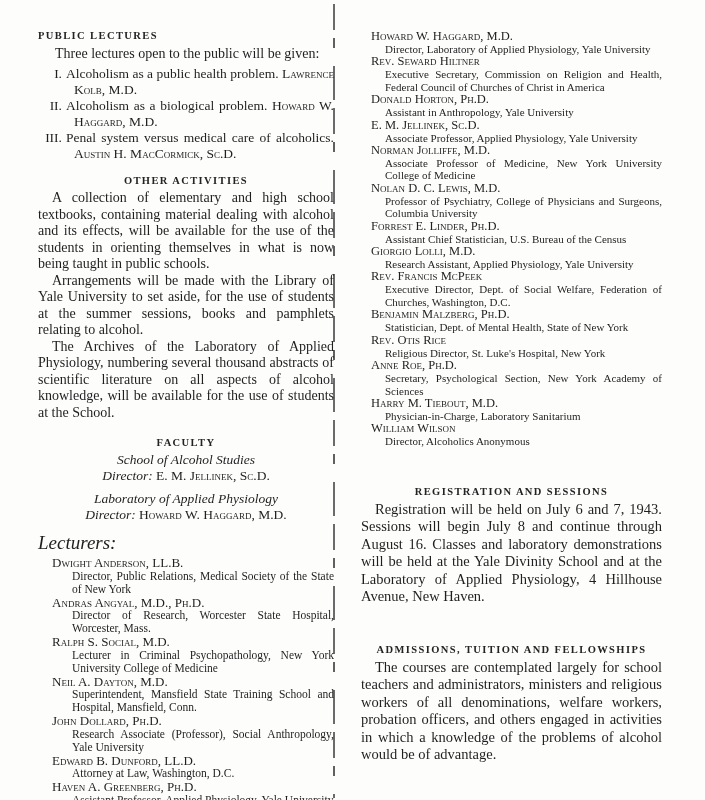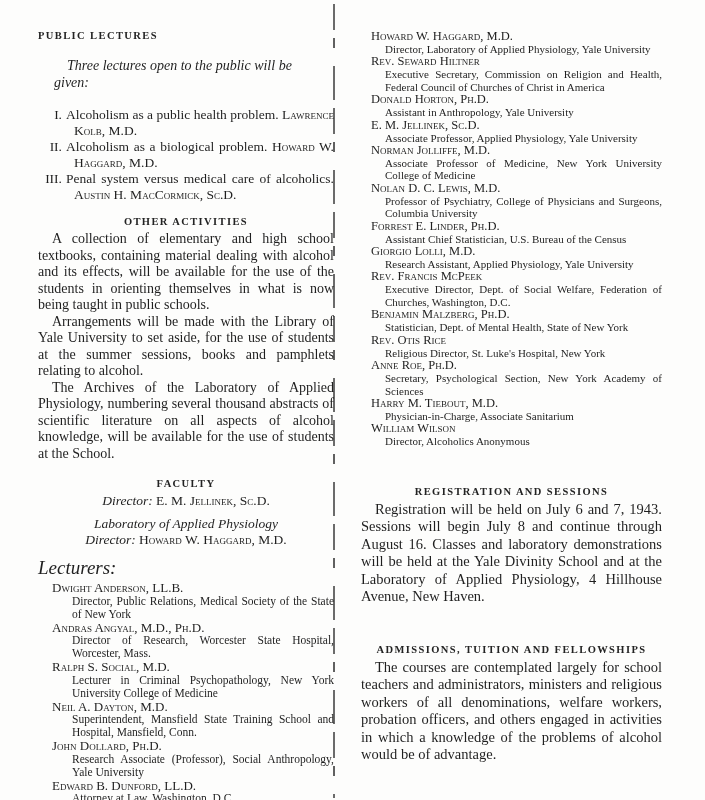--- a/index.html
+++ b/index.html
@@ -18,21 +18,21 @@
       #3a3a3a 62px,#3a3a3a 96px,transparent 96px,transparent 104px);
     opacity:.75;
   }
   .heading{
     font-size:10.5px;font-weight:bold;letter-spacing:1.4px;
     color:#232323;margin:0 0 4px 0;
   }
   .heading.center{text-align:center;}
   .sc{font-variant:small-caps;}
   .it{font-style:italic;}
-  .intro{font-size:14px;line-height:17px;text-indent:13px;margin:16px;font-style:italic;}
+  .intro{font-size:14px;line-height:17px;text-indent:13px;margin:4px;}
   .lecture-item{
     font-size:13.5px;line-height:16px;margin:0;
     padding-left:36px;text-indent:-36px;text-align:justify;
   }
   .numeral{display:inline-block;width:24px;text-align:right;margin-right:4px;
     text-indent:0;font-variant:small-caps;}
   .para{
     font-size:14px;line-height:16.5px;text-align:justify;
     text-indent:14px;margin:0;
   }
@@ -79,20 +79,21 @@
 
           <p class="para">The Archives of the Laboratory of Applied Physiology, numbering several thousand abstracts of scientific literature on all aspects of alcohol knowledge, will be available for the use of students at the School.</p>
         </div>
     </div>
 
     <div class="sect mt-md">
       <div class="heading center">FACULTY</div>
       <div>
 
           <div class="faculty-entry">
+            <div class="it">School of Alcohol Studies</div>
             <div><span class="it">Director:</span> <span class="sc">E. M. Jellinek, Sc.D.</span></div>
           </div>
 
           <div class="faculty-entry">
             <div class="it">Laboratory of Applied Physiology</div>
             <div><span class="it">Director:</span> <span class="sc">Howard W. Haggard, M.D.</span></div>
           </div>
         </div>
       <div class="lecturers-label">Lecturers:</div>
       <div>
@@ -194,21 +195,21 @@
           <div class="lect-role">Religious Director, St. Luke's Hospital, New York</div>
         </div>
 
         <div>
           <div class="lect-name">Anne Roe, Ph.D.</div>
           <div class="lect-role">Secretary, Psychological Section, New York Academy of Sciences</div>
         </div>
 
         <div>
           <div class="lect-name">Harry M. Tiebout, M.D.</div>
-          <div class="lect-role">Physician-in-Charge, Associate Sanitarium</div>
+          <div class="lect-role">Physician-in-Charge, Laboratory Sanitarium</div>
         </div>
 
         <div>
           <div class="lect-name">William Wilson</div>
           <div class="lect-role">Director, Alcoholics Anonymous</div>
         </div>
       </div>
 
     <div class="mt-lg">
       <div class="heading center">REGISTRATION AND SESSIONS</div>

